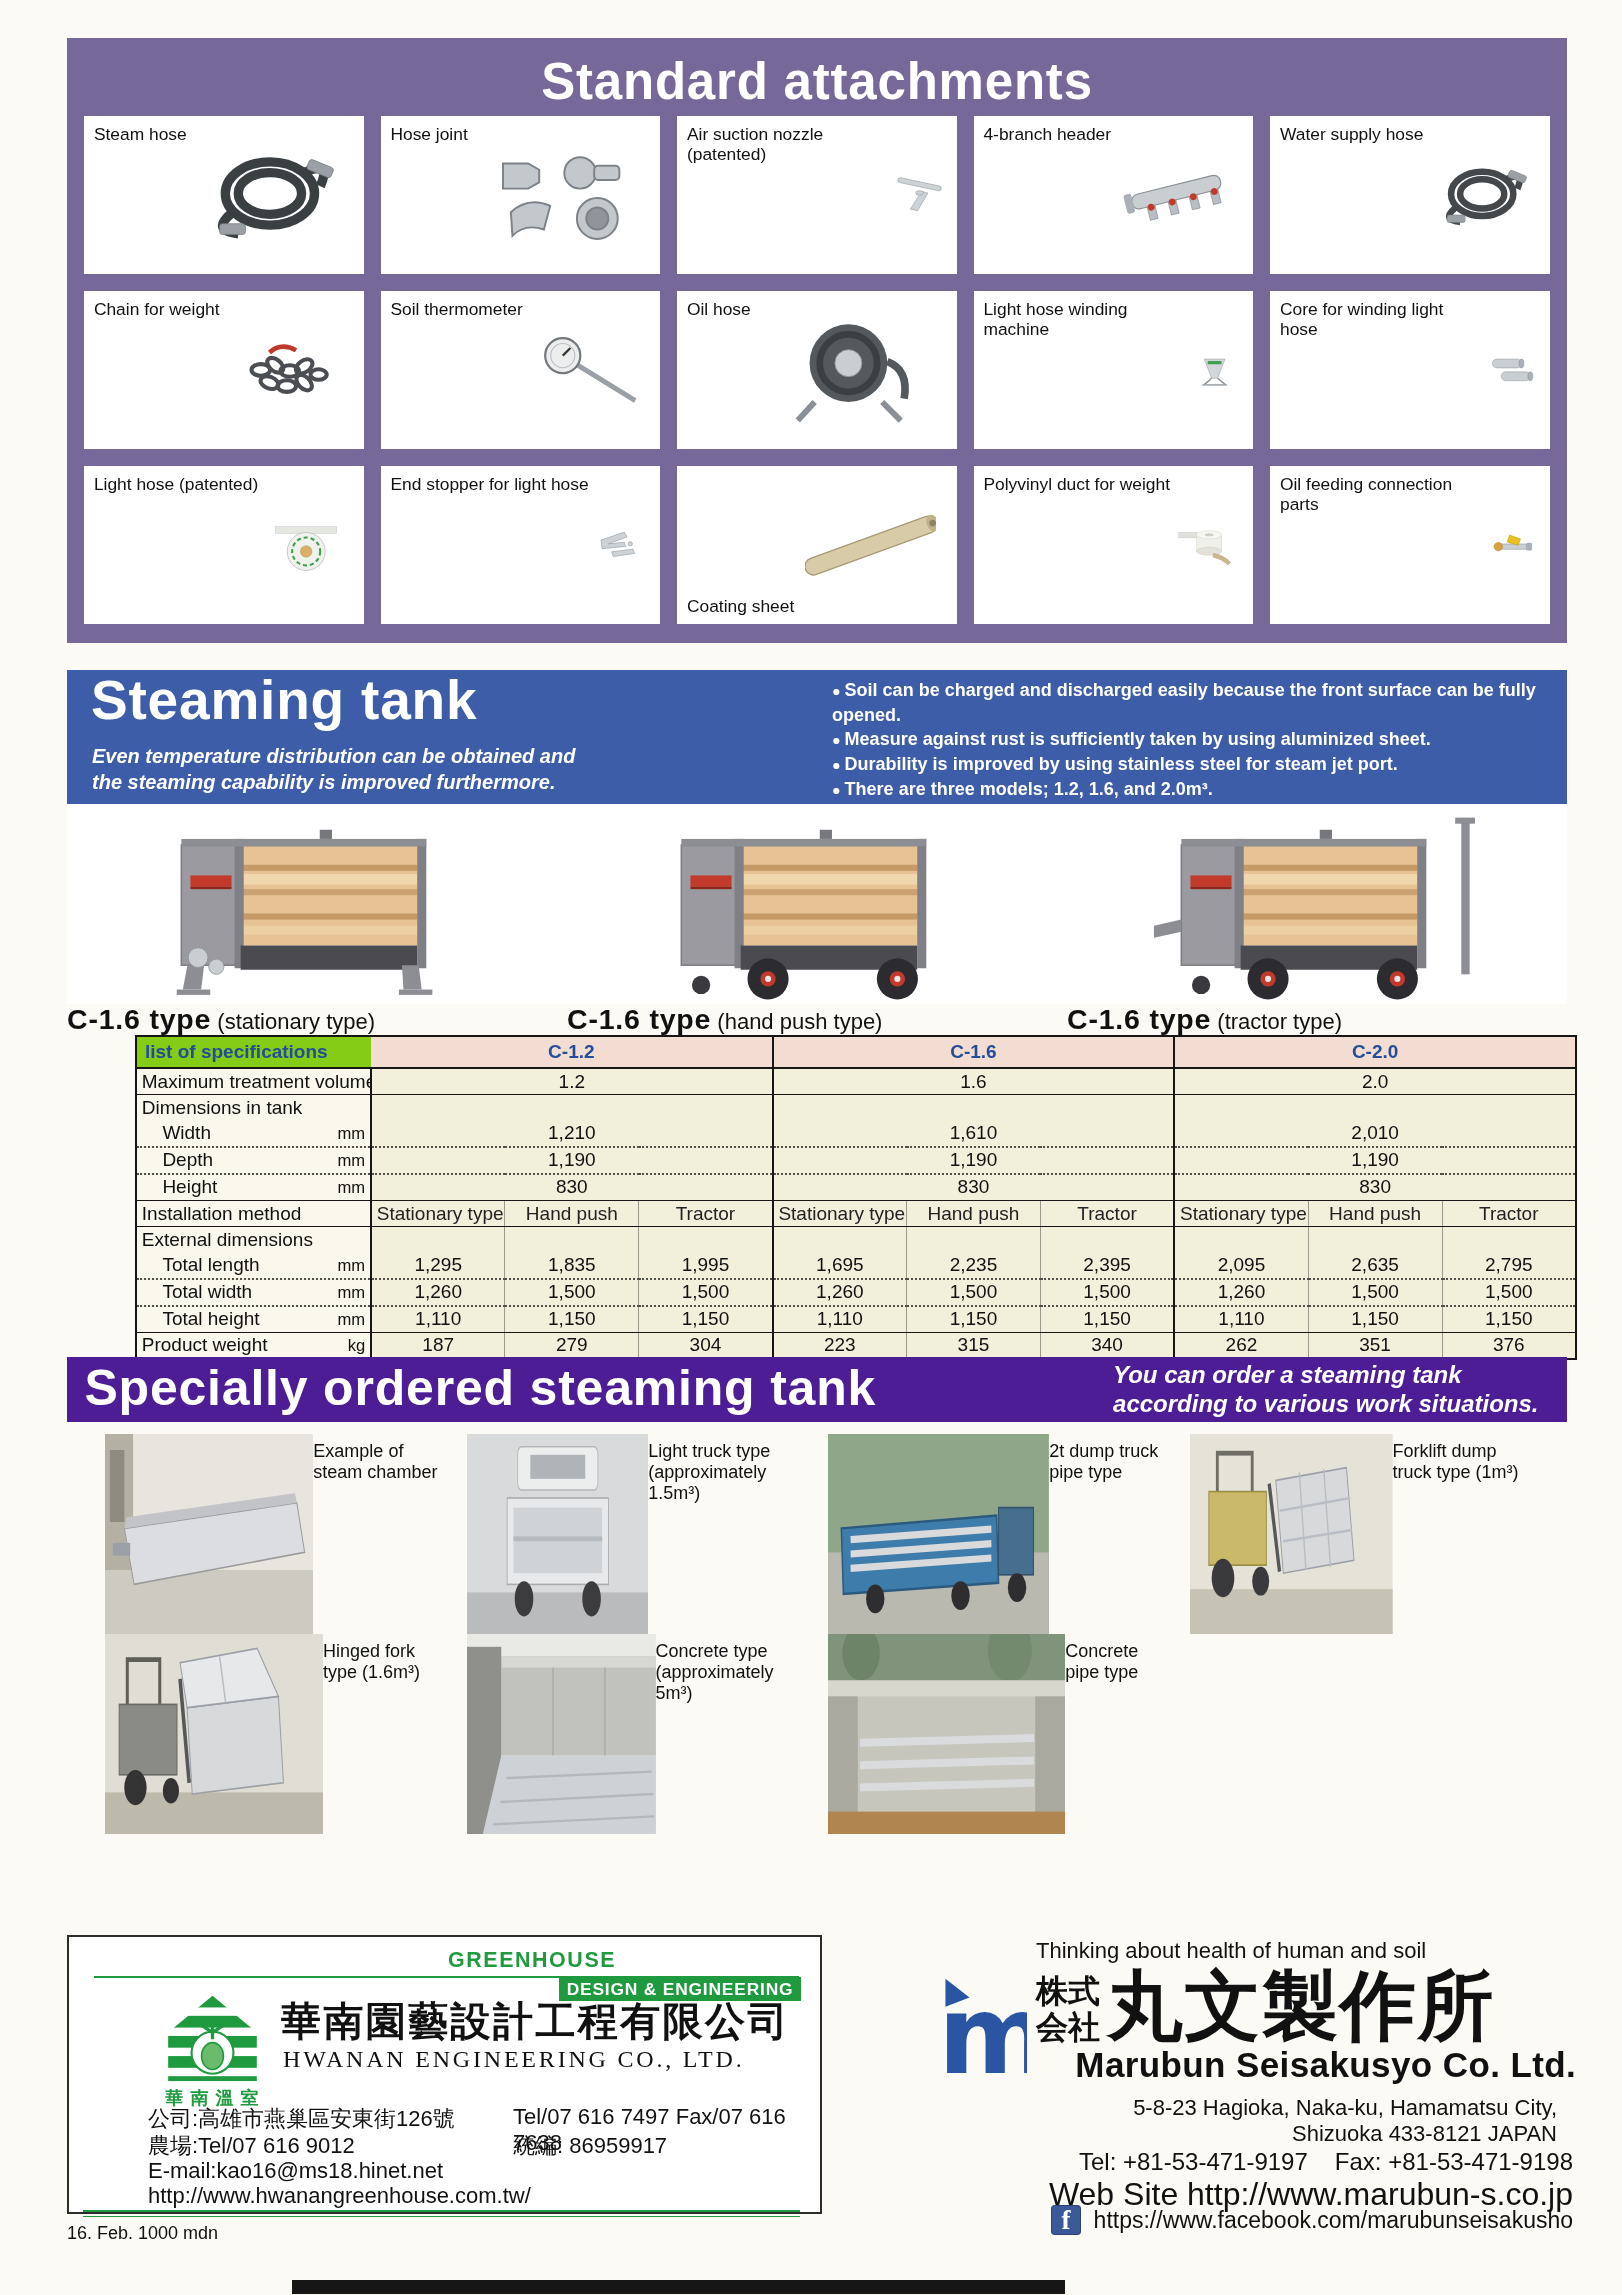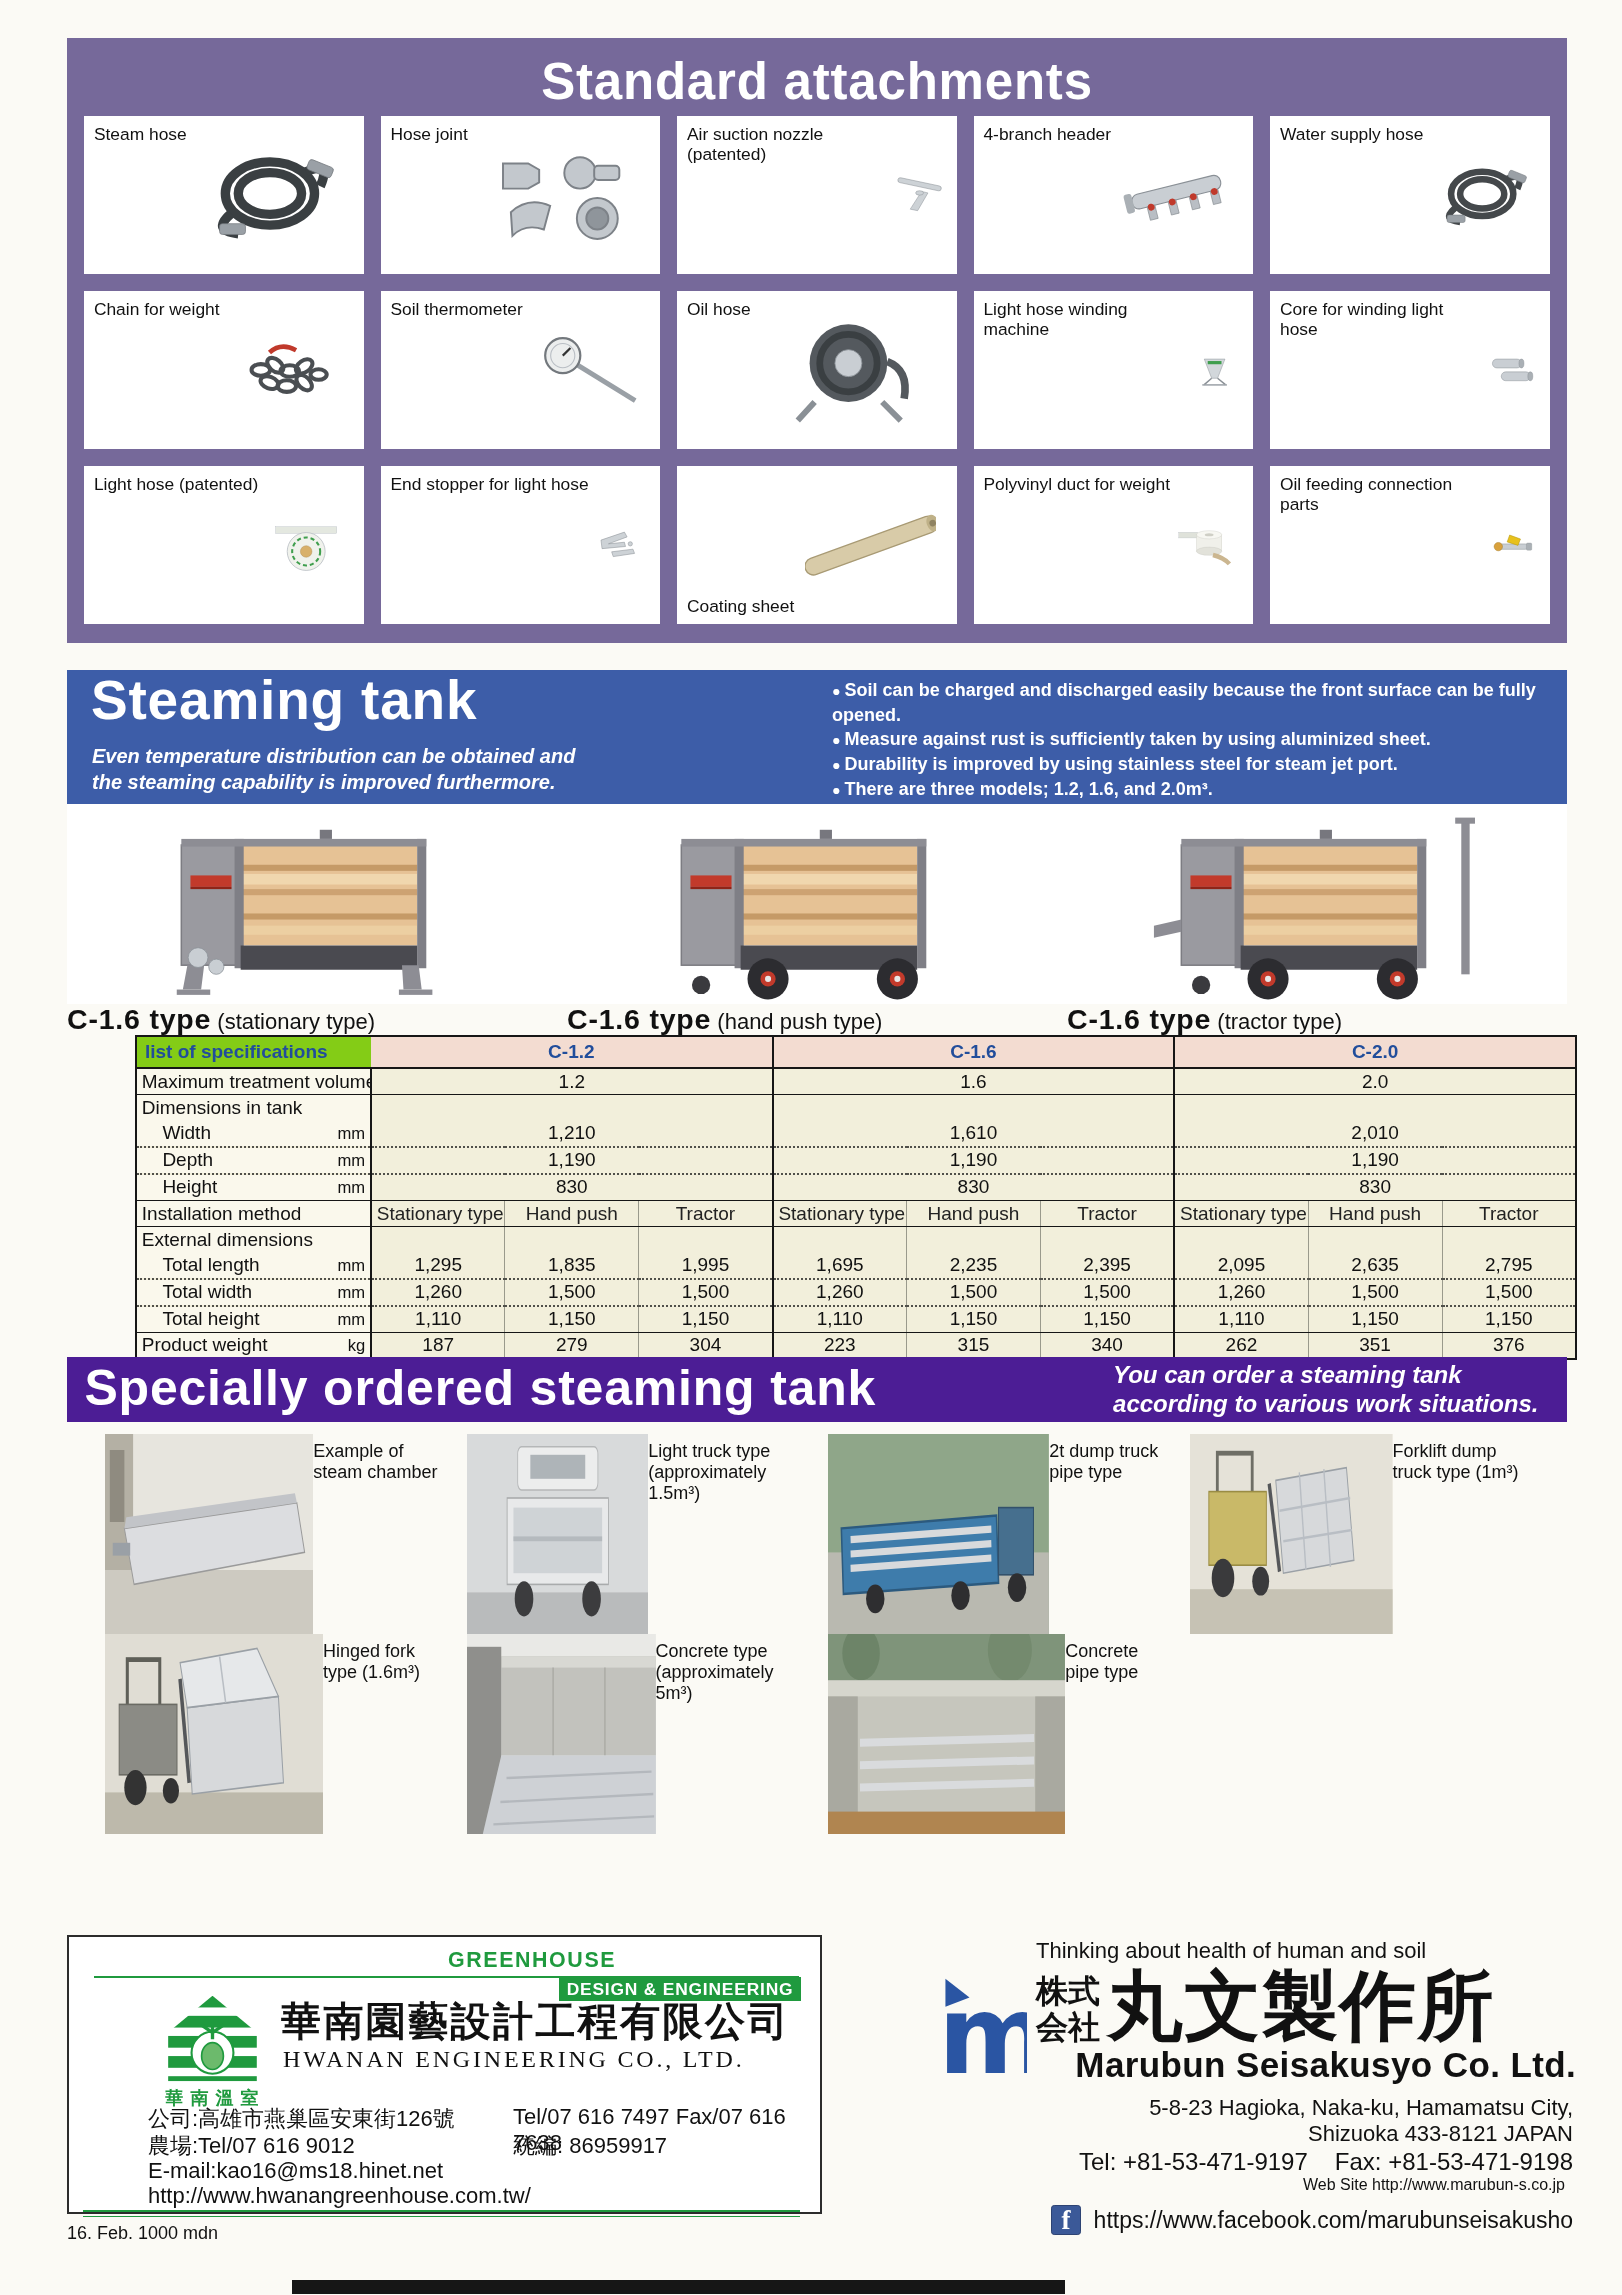--- a/index.html
+++ b/index.html
@@ -75,24 +75,24 @@
   .hw-email{position:absolute;left:79px;top:221px;font-size:22px}
   .hw-web2{position:absolute;left:79px;top:246px;font-size:22px}
   .hw-rule2{position:absolute;left:14.3px;top:273px;width:717px;height:7.1px;border-top:2.4px solid #1f9a3e;border-bottom:1.6px solid #1f9a3e}
 
   .mb{position:absolute;left:868px;top:1932px;width:713px;height:333px}
   .mb-slogan{position:absolute;left:168px;top:6.3px;font-size:22px}
   .mb-logo{position:absolute;left:70px;top:32px;width:89px;height:120px}
   .mb-prefix{position:absolute;left:168px;top:41px;font-size:32px;font-weight:bold;line-height:36px}
   .mb-jp{position:absolute;left:239px;top:24px;font-size:76px;font-weight:bold;letter-spacing:1.6px}
   .mb-en{position:absolute;right:4.8px;top:113px;font-size:35px;font-weight:bold;letter-spacing:0.4px}
-  .mb-addr{position:absolute;right:8px;font-size:22px;text-align:left}
+  .mb-addr{position:absolute;right:24px;font-size:22px;text-align:left}
   .mb-tel{position:absolute;right:8px;top:216px;font-size:24px}
   .mb-tel .gap{display:inline-block;width:27px}
-  .mb-web{position:absolute;right:16px;top:244px;font-size:16px}
+  .mb-web{position:absolute;right:8px;top:244px;font-size:32px}
   .mb-fb{position:absolute;right:8px;top:273px;font-size:23px;display:flex;align-items:center;gap:12.7px}
   .fb-icon{width:30px;height:30px;background:#3b5998;border:1.6px solid #2d4373;border-radius:3.2px;color:#fff;font-family:"Liberation Serif",serif;font-weight:bold;font-size:27px;text-align:center;line-height:28.5px}
 
   .print-code{position:absolute;left:67px;top:2223px;font-size:18px}
   .scan-strip{position:absolute;left:292px;top:2280px;width:773px;height:13.5px;background:#161616}
 </style>
 </head>
 <body>
 
 <div class="page">

